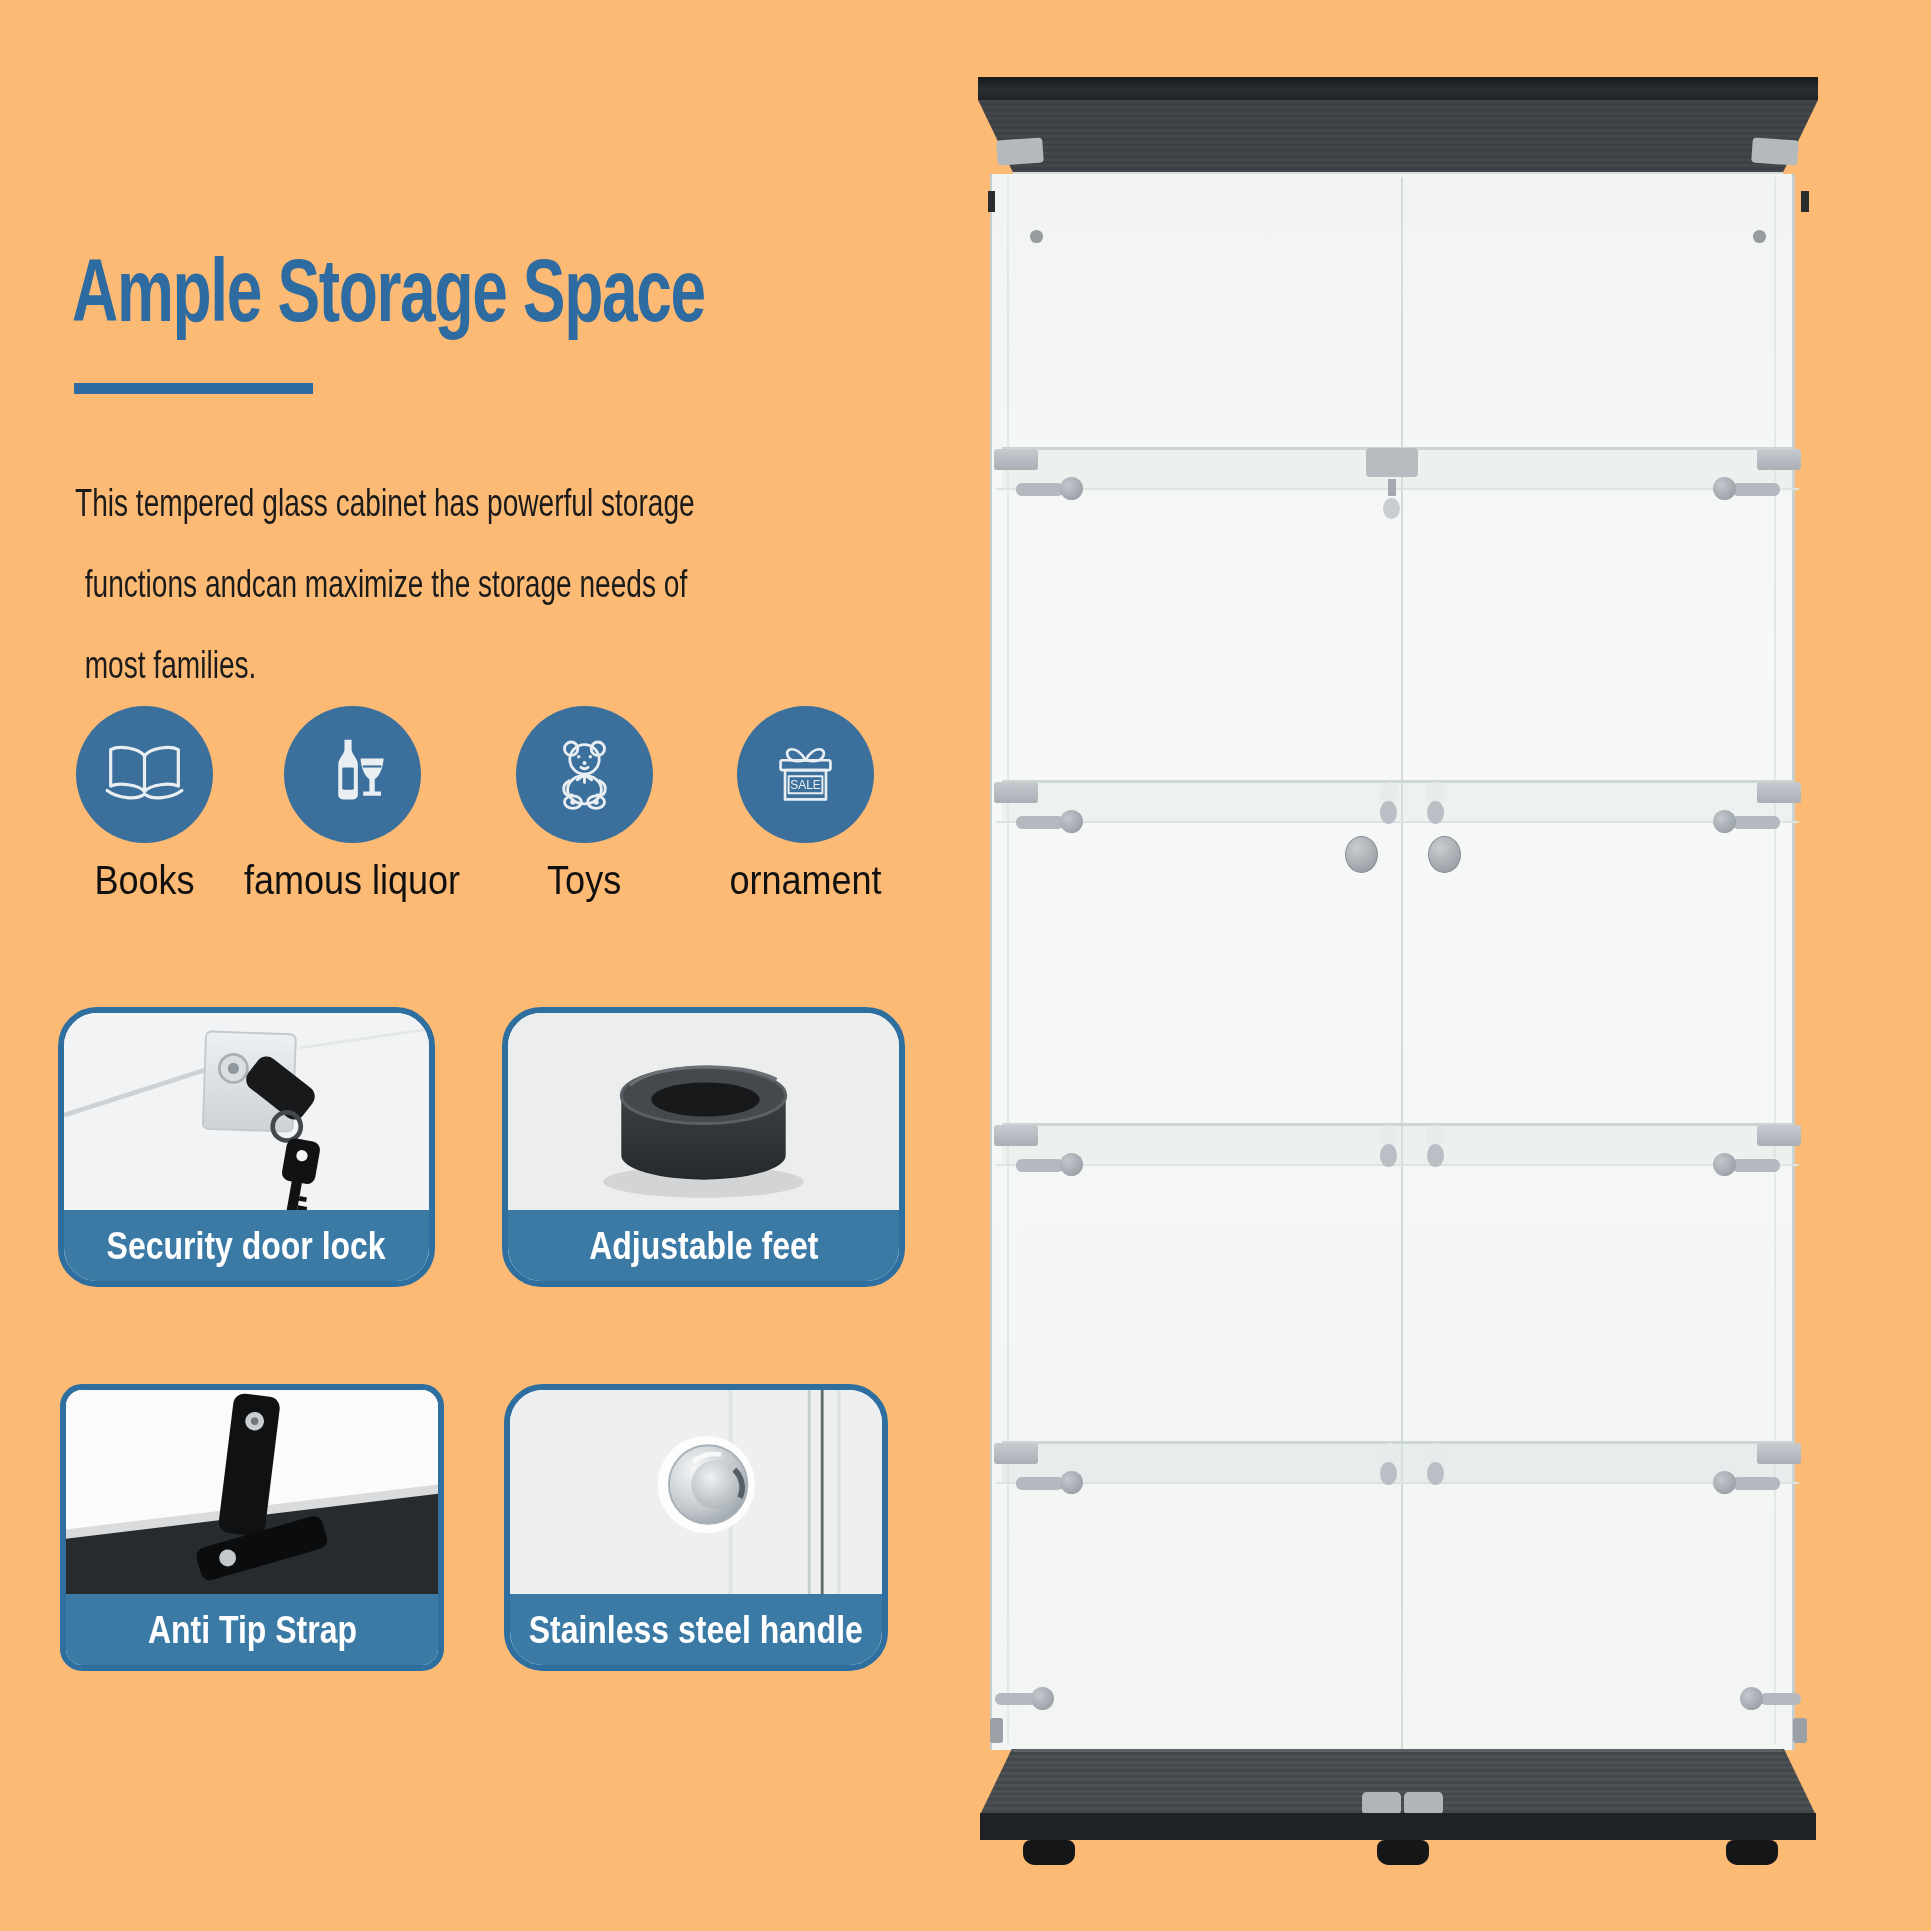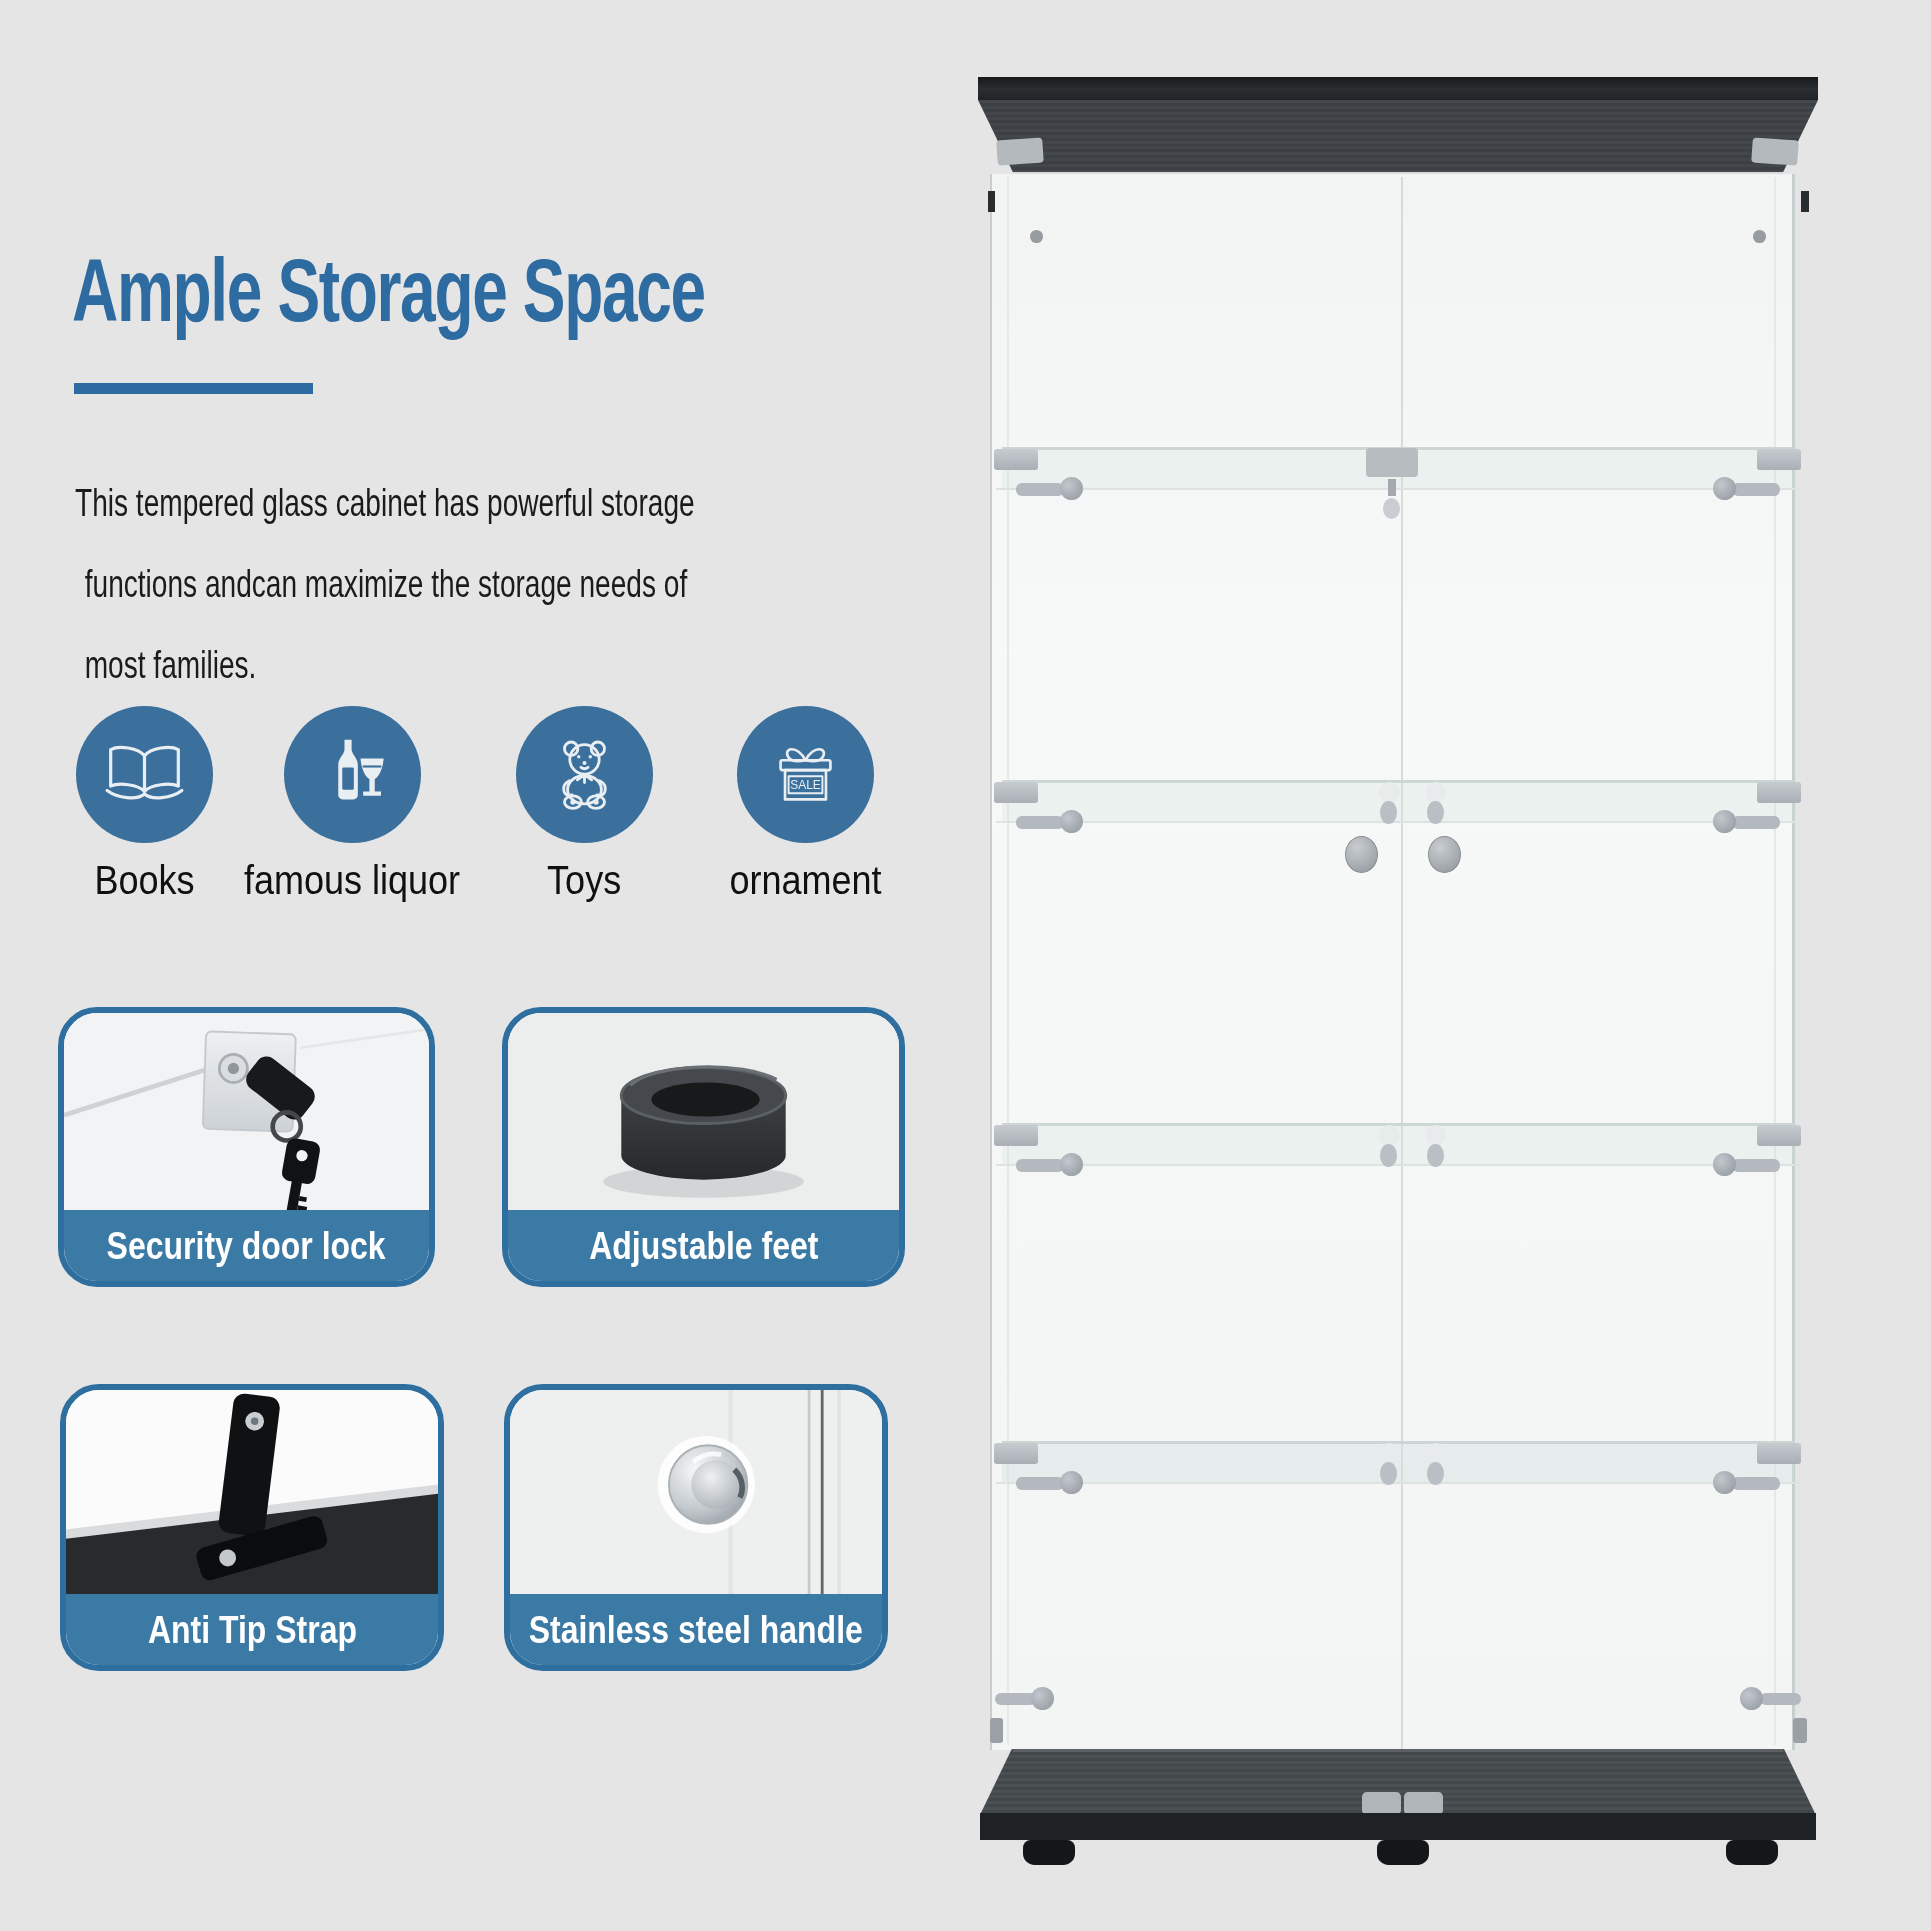--- a/index.html
+++ b/index.html
@@ -1,16 +1,16 @@
 <!DOCTYPE html>
 <html><head>
 <meta charset="utf-8">
 <style>
   html,body{margin:0;padding:0;background:#ffffff;}
-  .page{position:relative;width:1931px;height:1931px;background:#e5e5e5;overflow:hidden;
+  .page{position:relative;width:1931px;height:1931px;background:#fdba74;overflow:hidden;
         font-family:"Liberation Sans", sans-serif;color:#1b1b1b;}
 
   
   .title{position:absolute;left:72px;top:239px;margin:0;font-size:89px;font-weight:bold;
          color:#2d6ba0;letter-spacing:-1.9px;white-space:nowrap;
          transform:scaleX(.72);transform-origin:left top;}
   .title-underline{position:absolute;left:74px;top:383px;width:239px;height:10.6px;background:#2d6ba0;}
   .desc{position:absolute;left:75px;top:462px;width:734px;font-size:39px;line-height:81px;
         color:#1b1b1b;transform:scaleX(.72);transform-origin:left top;white-space:nowrap;}
   .desc .l2,.desc .l3{padding-left:13.5px;}
@@ -234,21 +234,21 @@
         <ellipse cx="195" cy="92" rx="82" ry="28" fill="none" stroke="#5b6064" stroke-width="3"></ellipse>
         <ellipse cx="197" cy="96" rx="54" ry="17" fill="#17191b"></ellipse>
         <path d="M122 82 a82 28 0 0 1 146 -6" stroke="#6a7075" stroke-width="3" fill="none"></path>
       </svg>
     </div>
     <div class="card-banner">
       <span>Adjustable feet</span>
     </div>
   </div>
 
-  <div class="card" style="left:60px;top:1384px;width:384px;height:287px;">
+  <div class="card" style="left:60px;top:1384px;width:384px;height:287px;border-radius:22px;">
     <div class="card-photo">
       <svg viewBox="0 0 398 220" preserveAspectRatio="xMidYMid slice">
         <rect width="398" height="220" fill="#fbfbfc"></rect>
         <polygon points="0,158 398,110 398,220 0,220" fill="#282b2d"></polygon>
         <polygon points="0,150 398,102 398,112 0,160" fill="#d9dbdc"></polygon>
         <g transform="rotate(7 196 90)">
           <rect x="170" y="6" width="50" height="150" rx="12" fill="#0f1113"></rect>
           <circle cx="195" cy="34" r="10" fill="#c9ced2"></circle>
           <circle cx="195" cy="34" r="4" fill="#6f767c"></circle>
         </g>

